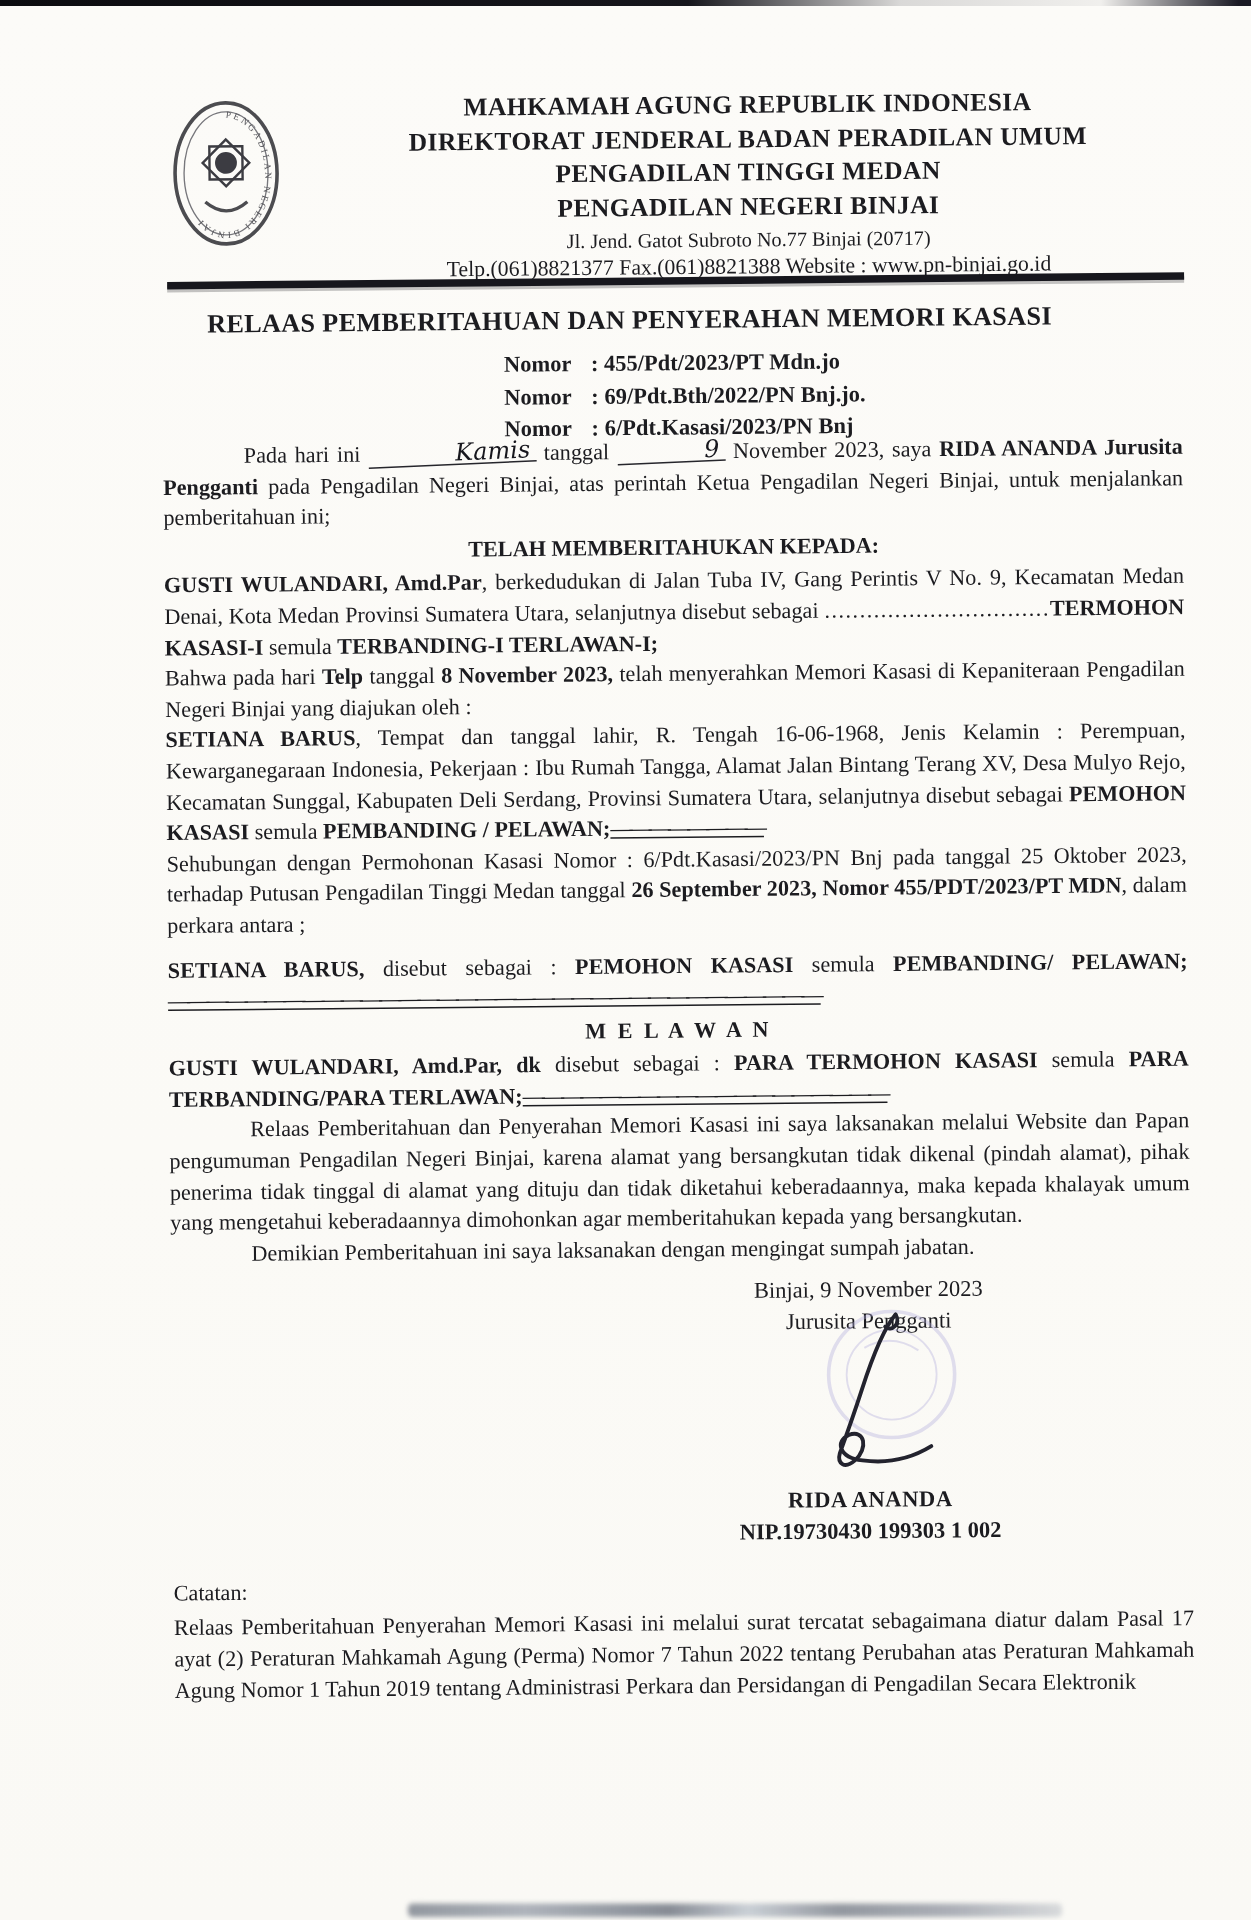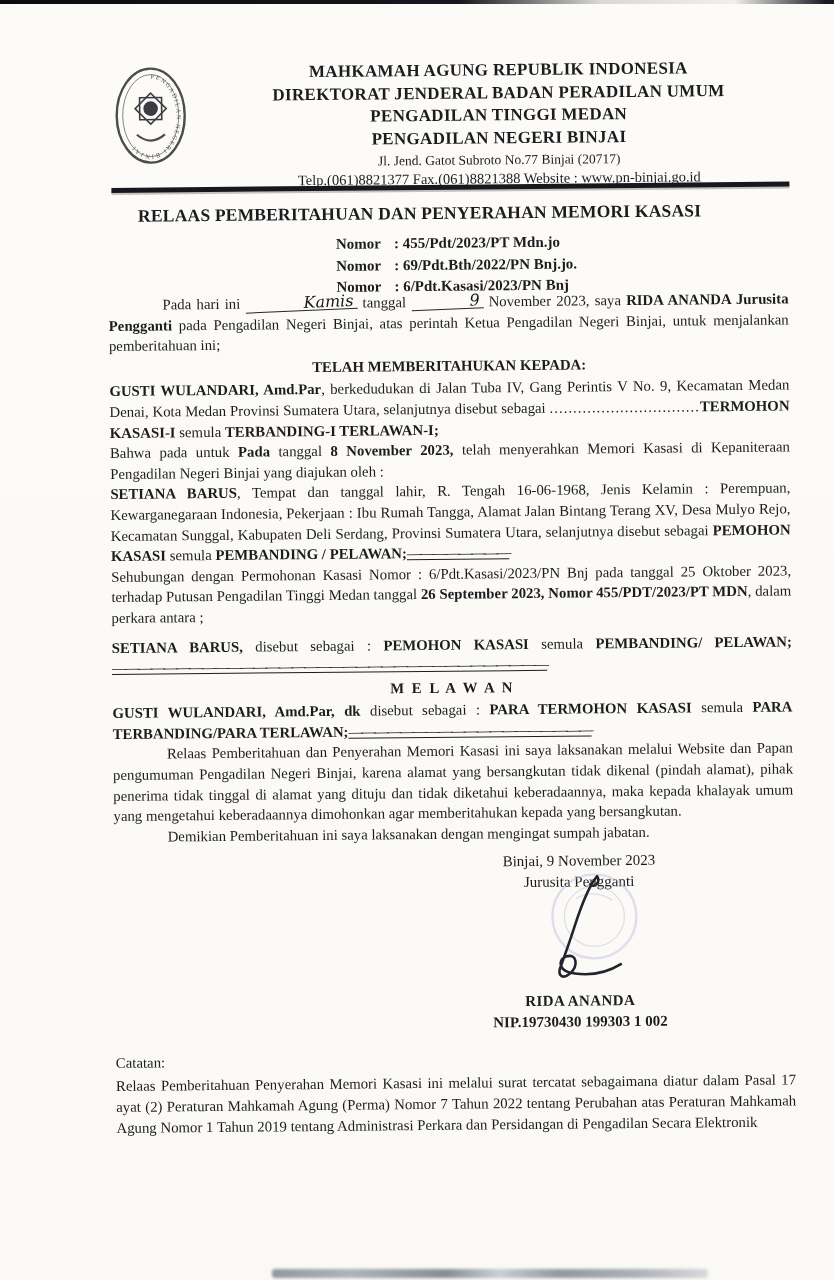--- a/index.html
+++ b/index.html
@@ -104,21 +104,21 @@
     <div class="nomor-block" id="case-numbers">
         <div class="nomor-line"><span class="lbl">Nomor</span><span>: 455/Pdt/2023/PT Mdn.jo</span></div>
         <div class="nomor-line"><span class="lbl">Nomor</span><span>: 69/Pdt.Bth/2022/PN Bnj.jo.</span></div>
         <div class="nomor-line"><span class="lbl">Nomor</span><span>: 6/Pdt.Kasasi/2023/PN Bnj</span></div>
       </div>
 
     <div class="body" id="body-paragraphs">
         <div class="para justify indent1"><span class="">Pada hari ini </span><span class="hw" style="min-width: 96px;">Kamis</span><span class=""> tanggal </span><span class="hw" style="min-width: 64px;">9</span><span class=""> November 2023, saya </span><span class="b">RIDA ANANDA Jurusita Pengganti</span><span class=""> pada Pengadilan Negeri Binjai, atas perintah Ketua Pengadilan Negeri Binjai, untuk menjalankan pemberitahuan  ini;</span></div>
         <div class="para center"><span class="b">TELAH MEMBERITAHUKAN KEPADA:</span></div>
         <div class="para justify"><span class="b">GUSTI WULANDARI, Amd.Par</span><span class="">, berkedudukan di Jalan Tuba IV, Gang Perintis V No. 9, Kecamatan Medan Denai, Kota Medan Provinsi Sumatera Utara, selanjutnya disebut sebagai </span><span class="dots">................................</span><span class="b">TERMOHON KASASI-I</span><span class=""> semula </span><span class="b">TERBANDING-I  TERLAWAN-I;</span></div>
-        <div class="para justify"><span class="">Bahwa pada untuk </span><span class="b">Pada</span><span class=""> tanggal </span><span class="b">8 November 2023,</span><span class=""> telah menyerahkan Memori Kasasi di Kepaniteraan Pengadilan Negeri Binjai yang diajukan oleh :</span></div>
+        <div class="para justify"><span class="">Bahwa pada hari </span><span class="b">Telp</span><span class=""> tanggal </span><span class="b">8 November 2023,</span><span class=""> telah menyerahkan Memori Kasasi di Kepaniteraan Pengadilan Negeri Binjai yang diajukan oleh :</span></div>
         <div class="para justify"><span class="b">SETIANA BARUS</span><span class="">, Tempat dan tanggal lahir, R. Tengah 16-06-1968, Jenis Kelamin : Perempuan, Kewarganegaraan Indonesia, Pekerjaan : Ibu Rumah Tangga, Alamat Jalan Bintang Terang XV, Desa Mulyo Rejo, Kecamatan Sunggal, Kabupaten Deli Serdang, Provinsi Sumatera Utara, selanjutnya disebut  sebagai </span><span class="b">PEMOHON KASASI</span><span class=""> semula </span><span class="b">PEMBANDING / PELAWAN;</span><span class="dash">————————</span></div>
         <div class="para justify"><span class="">Sehubungan dengan Permohonan Kasasi Nomor : 6/Pdt.Kasasi/2023/PN Bnj pada tanggal 25 Oktober 2023, terhadap Putusan Pengadilan Tinggi Medan  tanggal </span><span class="b">26 September 2023, Nomor 455/PDT/2023/PT MDN</span><span class="">, dalam perkara antara ;</span></div>
         <div class="para justify gap-top"><span class="b">SETIANA BARUS,</span><span class=""> disebut sebagai : </span><span class="b">PEMOHON KASASI</span><span class=""> semula </span><span class="b">PEMBANDING/ PELAWAN;</span><span class="dash">——————————————————————————————————</span></div>
         <div class="para center spaced"><span class="b">M E L A W A N</span></div>
         <div class="para justify"><span class="b">GUSTI WULANDARI, Amd.Par, dk</span><span class=""> disebut sebagai : </span><span class="b">PARA TERMOHON KASASI</span><span class=""> semula </span><span class="b">PARA TERBANDING/PARA TERLAWAN;</span><span class="dash">———————————————————</span></div>
         <div class="para justify indent1"><span class="">Relaas Pemberitahuan dan Penyerahan Memori Kasasi ini saya laksanakan melalui Website dan Papan pengumuman Pengadilan Negeri Binjai, karena alamat yang bersangkutan tidak dikenal (pindah alamat), pihak penerima tidak tinggal di alamat yang dituju dan tidak diketahui keberadaannya, maka kepada khalayak umum yang mengetahui keberadaannya dimohonkan agar memberitahukan kepada yang bersangkutan.</span></div>
         <div class="para justify indent1"><span class="">Demikian Pemberitahuan ini saya laksanakan dengan mengingat sumpah jabatan.</span></div>
     <div class="sig-block">
       <div>Binjai,  9 November 2023</div>
       <div>Jurusita Pengganti</div>

